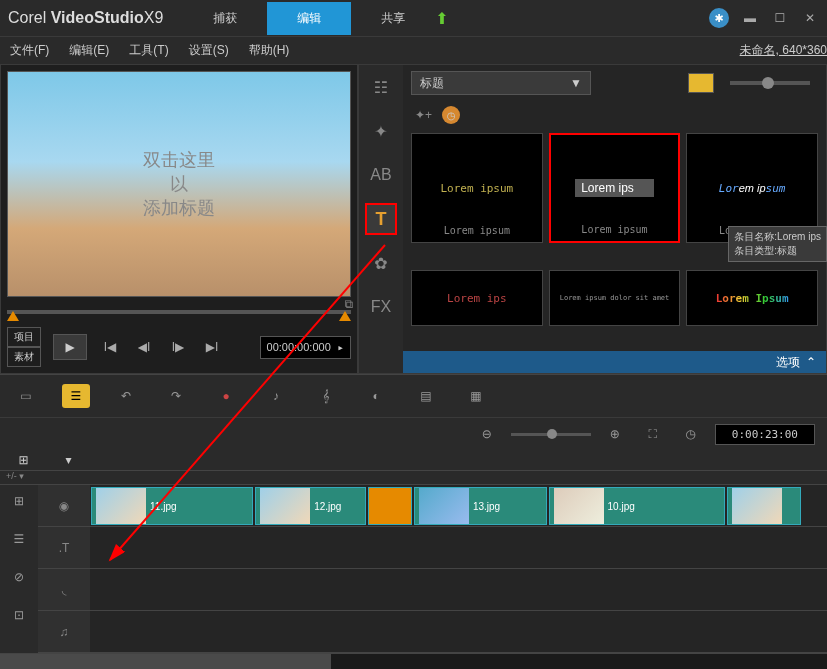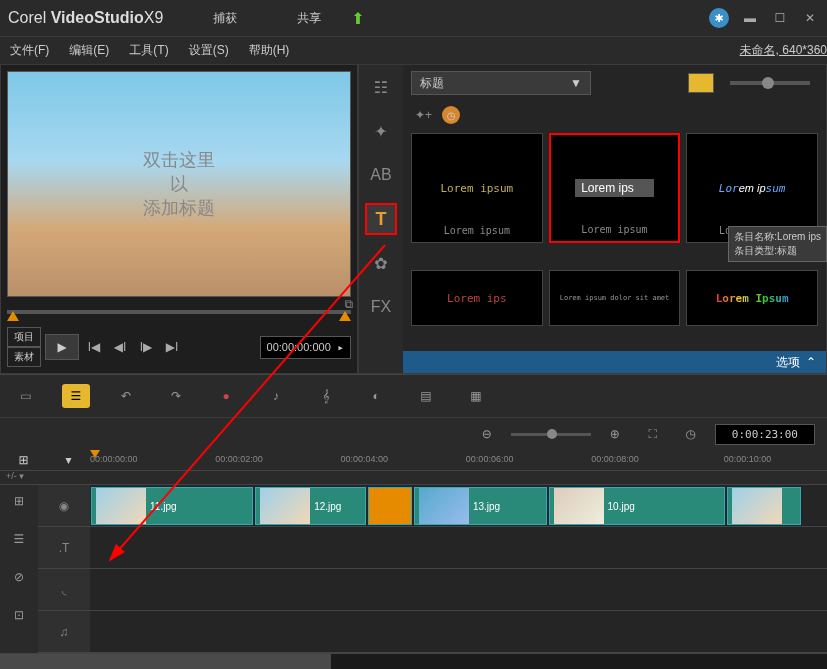--- a/index.html
+++ b/index.html
@@ -25,21 +25,21 @@
   
   .main-row { display: flex; height: 310px; }
   
   
   .preview-panel { width: 358px; background: #1e1e1e; border: 1px solid #3a3a3a; padding: 6px; display: flex; flex-direction: column; }
   .preview-video { flex: 1; background: linear-gradient(180deg, #7ec8e8 0%, #a8d8f0 40%, #d4a878 70%, #b8906a 100%); position: relative; border: 1px solid #555; }
   .preview-overlay-text { position: absolute; top: 50%; left: 50%; transform: translate(-50%, -50%); text-align: center; color: #888; font-size: 18px; }
   .preview-slider { margin: 6px 0; height: 18px; position: relative; }
   .preview-slider-track { height: 4px; background: #555; margin-top: 7px; }
   .preview-marker { position: absolute; width: 0; height: 0; border-left: 6px solid transparent; border-right: 6px solid transparent; border-bottom: 10px solid #e68a00; }
-  .preview-controls { display: flex; align-items: center; gap: 4px; }
+  .preview-controls { display: flex; align-items: center; gap: 12px; }
   .proj-tabs { display: flex; flex-direction: column; font-size: 10px; }
   .proj-tab { padding: 2px 6px; border: 1px solid #555; }
   .play-btn { width: 34px; height: 26px; background: #3a3a3a; border: 1px solid #555; display: flex; align-items: center; justify-content: center; cursor: pointer; }
   .ctrl-btn { width: 22px; height: 22px; display: flex; align-items: center; justify-content: center; cursor: pointer; color: #aaa; }
   .timecode { background: #000; border: 1px solid #555; padding: 4px 6px; font-family: monospace; font-size: 11px; margin-left: auto; }
   
   
   .library-panel { flex: 1; background: #252525; border: 1px solid #3a3a3a; display: flex; }
   .lib-toolbar-left { width: 44px; background: #2a2a2a; display: flex; flex-direction: column; align-items: center; padding-top: 6px; gap: 12px; }
   .lib-tool { width: 32px; height: 32px; display: flex; align-items: center; justify-content: center; cursor: pointer; color: #888; font-size: 16px; }
@@ -94,20 +94,21 @@
 </style>
 </head>
 <body>
 
 <div class="titlebar">
   <div class="logo">
     <span>Corel</span> <b><span>VideoStudio</span></b><span>X9</span>
   </div>
   <div class="top-tabs">
     <div class="top-tab">捕获</div>
+    <div class="top-tab active">编辑</div>
     <div class="top-tab">共享</div>
   </div>
   <span class="arrow-up">⬆</span>
   <div class="titlebar-right">
     <div class="globe-icon">✱</div>
     <div class="win-btn">▬</div>
     <div class="win-btn">☐</div>
     <div class="win-btn">✕</div>
   </div>
 </div>
@@ -231,29 +232,20 @@
     <div class="tl-tool">⊕</div>
     <div class="tl-tool">⛶</div>
     <div class="tl-tool">◷</div>
     <div class="tl-timecode">0:00:23:00</div>
   </div>
   <div class="tl-ruler">
     <div class="tl-ruler-left">
       <span>⊞</span>
       <span>▾</span>
     </div>
-    <div class="tl-ruler-marks">
-      <div class="tl-playhead"></div>
-      <span class="tl-mark" style="left:0%">00:00:00:00</span>
-      <span class="tl-mark" style="left:17%">00:00:02:00</span>
-      <span class="tl-mark" style="left:34%">00:00:04:00</span>
-      <span class="tl-mark" style="left:51%">00:00:06:00</span>
-      <span class="tl-mark" style="left:68%">00:00:08:00</span>
-      <span class="tl-mark" style="left:86%">00:00:10:00</span>
-    </div>
   </div>
   <div style="height:14px; display:flex; border-bottom:1px solid #444;">
     <div style="width:90px; font-size:9px; padding-left:6px; color:#888;">+/- ▾</div>
   </div>
   <div class="tl-tracks">
     <div class="tl-left-tools">
       <div class="tl-tool">⊞</div>
       <div class="tl-tool">☰</div>
       <div class="tl-tool">⊘</div>
       <div class="tl-tool">⊡</div>

